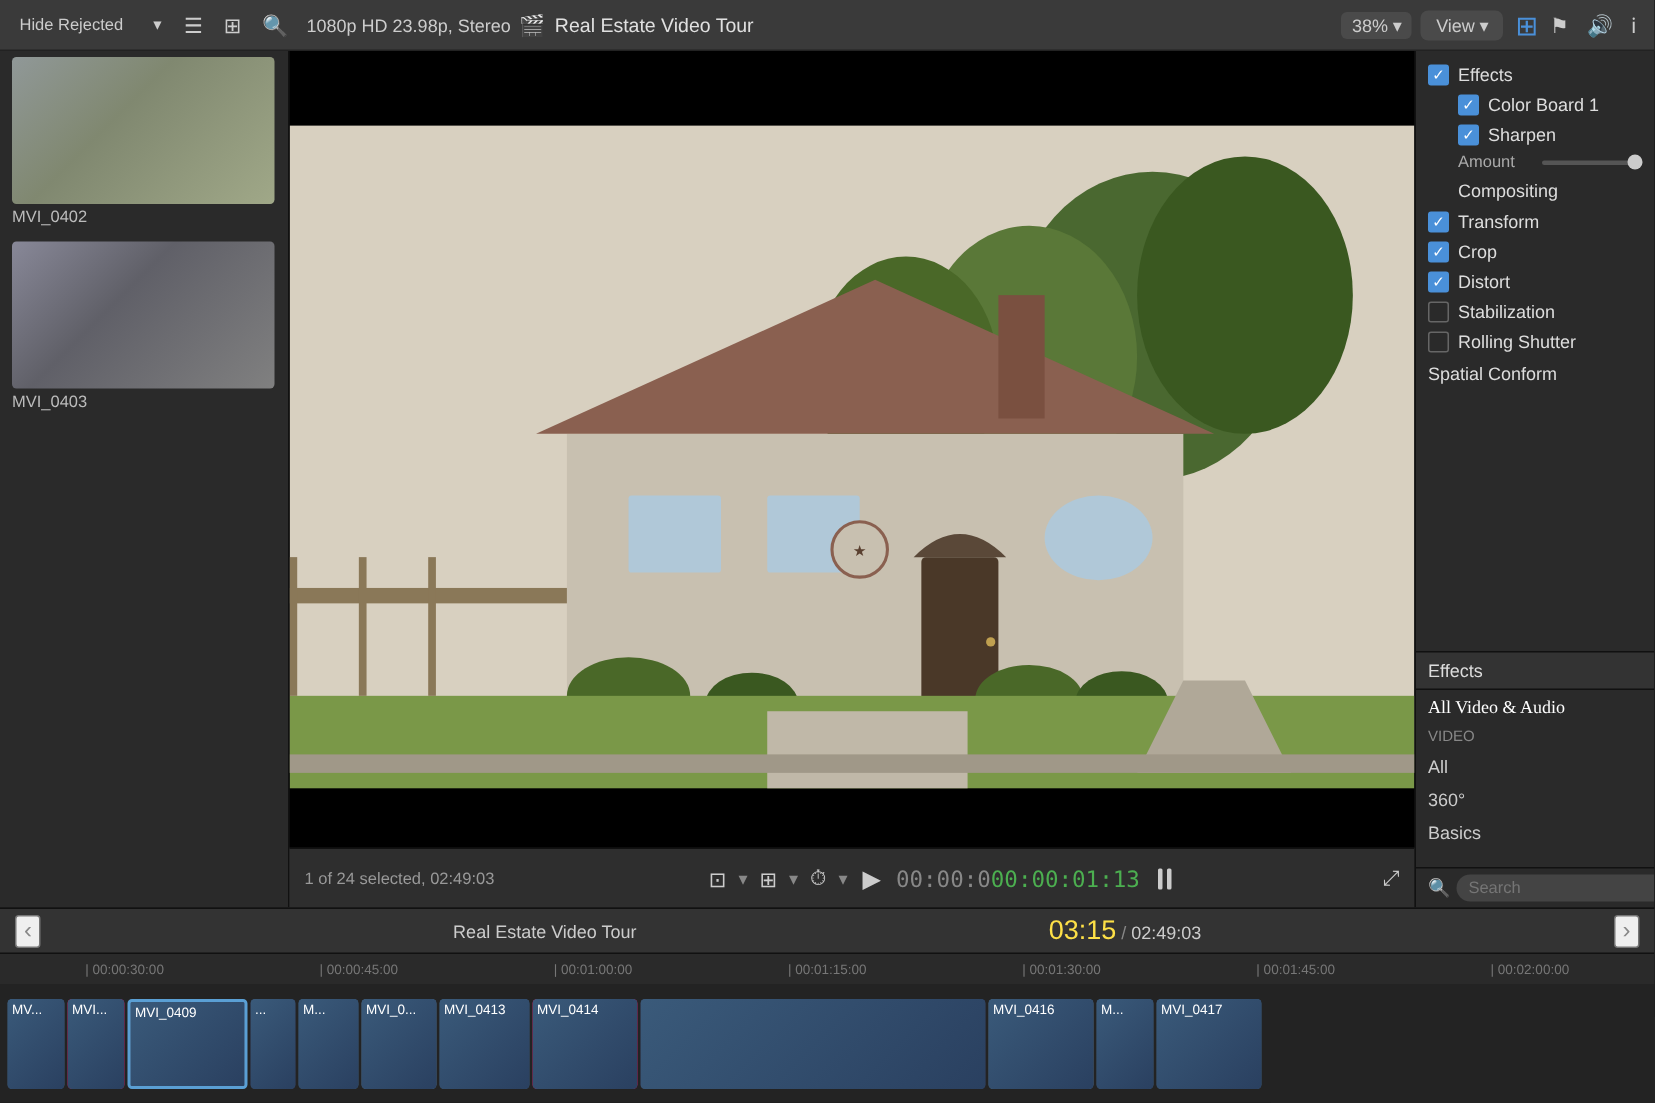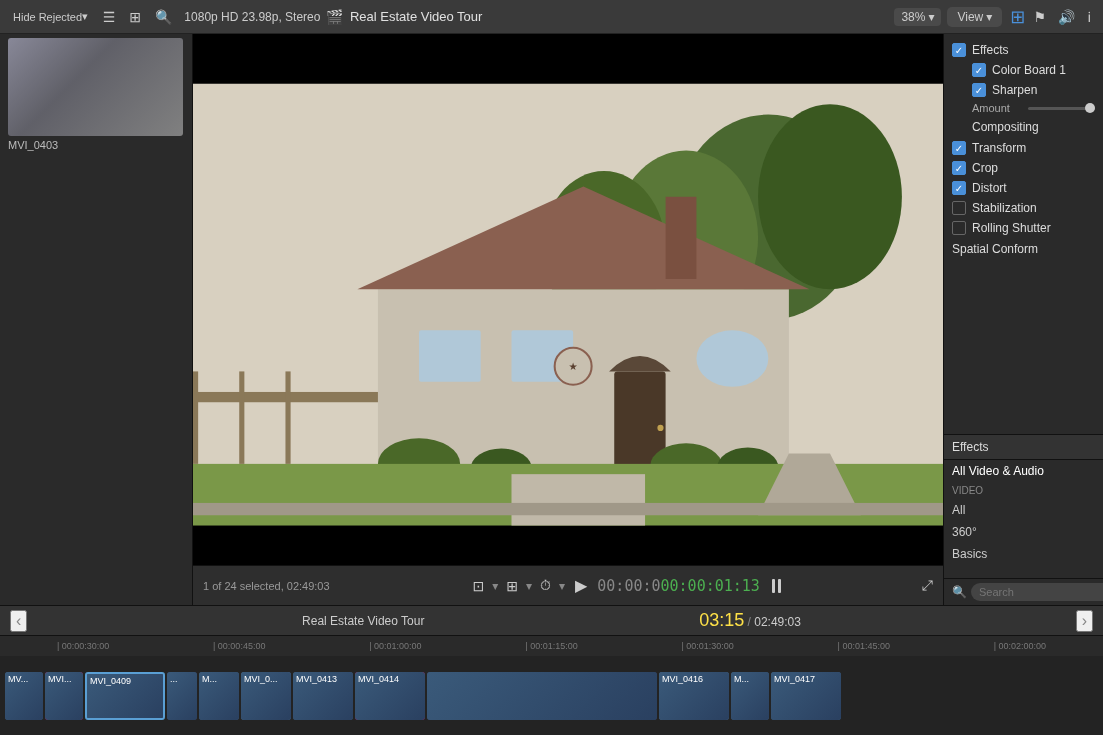--- a/index.html
+++ b/index.html
@@ -11,21 +11,21 @@
       height: 34px;
       display: flex;
       align-items: center;
       padding: 0 8px;
       gap: 8px;
       border-bottom: 1px solid #222;
       flex-shrink: 0;
     }
     .top-toolbar-left { display: flex; align-items: center; gap: 6px; }
     .top-toolbar-center { flex: 1; display: flex; align-items: center; justify-content: center; gap: 6px; }
-    .toolbar-btn { background: none; border: none; color: #ccc; cursor: pointer; font-size: 11px; display: flex; align-items: center; gap: 0; padding: 2px 5px; border-radius: 4px; }
+    .toolbar-btn { background: none; border: none; color: #ccc; cursor: pointer; font-size: 11px; display: flex; align-items: center; gap: 20px; padding: 2px 5px; border-radius: 4px; }
     .toolbar-label { color: #ccc; font-size: 12px; }
     .toolbar-title { font-size: 13px; color: #e0e0e0; font-weight: 500; }
     .zoom-badge { background: #4a4a4a; border-radius: 4px; padding: 2px 7px; font-size: 12px; display: flex; align-items: center; gap: 3px; cursor: pointer; }
     .icon-btn { background: none; border: none; color: #ccc; cursor: pointer; font-size: 14px; padding: 2px 4px; border-radius: 3px; }
     .view-btn { background: #4a4a4a; border: none; color: #ccc; cursor: pointer; font-size: 12px; padding: 3px 10px; border-radius: 5px; display: flex; align-items: center; gap: 3px; }
     .blue-icon { color: #4a90d9; font-size: 18px; }
 
     
     .main-area {
       display: flex;
@@ -123,21 +123,21 @@
     .timeline-clips {
       flex: 1;
       display: flex;
       align-items: center;
       overflow-x: auto;
       padding: 4px 5px;
       gap: 2px;
       background: #232323;
     }
     .timeline-clip {
-      height: 48px;
+      height: 60px;
       min-width: 50px;
       background: #3a6080;
       border-radius: 3px;
       overflow: hidden;
       cursor: pointer;
       position: relative;
       flex-shrink: 0;
     }
     .timeline-clip.selected { border: 2px solid #5a9fd4; }
     .timeline-clip-label { position: absolute; top: 2px; left: 3px; font-size: 9px; color: #fff; white-space: nowrap; overflow: hidden; }
@@ -202,21 +202,21 @@
       flex-direction: column;
       overflow-y: auto;
       flex: 1;
     }
     .effects-category {
       padding: 4px 8px;
       font-size: 12px;
       color: #ccc;
       cursor: pointer;
     }
-    .effects-category.selected { color: #fff; font-weight: 500; }
+    .effects-category.selected { color: #fff; font-weight: 500; font-family: Liberation Serif, serif; }
     .effects-search {
       display: flex;
       align-items: center;
       padding: 4px 8px;
       background: #2a2a2a;
       border-top: 1px solid #111;
       gap: 4px;
     }
     .effects-search input {
       flex: 1;
@@ -283,20 +283,24 @@
     <span class="blue-icon">⊞</span>
     <button class="icon-btn">⚑</button>
     <button class="icon-btn">🔊</button>
     <button class="icon-btn">ℹ</button>
   </div>
 </div>
 
 <div class="main-area">
 
   <div class="left-panel">
+    <div class="clip-item">
+      <div class="clip-thumb-placeholder" style="background: linear-gradient(135deg,#909898 0%,#808870 40%,#a0a888 100%); height:98px; border-radius:3px;"></div>
+      <div class="clip-name">MVI_0402</div>
+    </div>
     <div class="clip-item">
       <div class="clip-thumb-placeholder" style="background: linear-gradient(135deg,#888898 0%,#606068 40%,#808080 100%); height:98px; border-radius:3px;"></div>
       <div class="clip-name">MVI_0403</div>
     </div>
   </div>
 
   <div class="center-area">
 
     <div class="preview-area">
 

